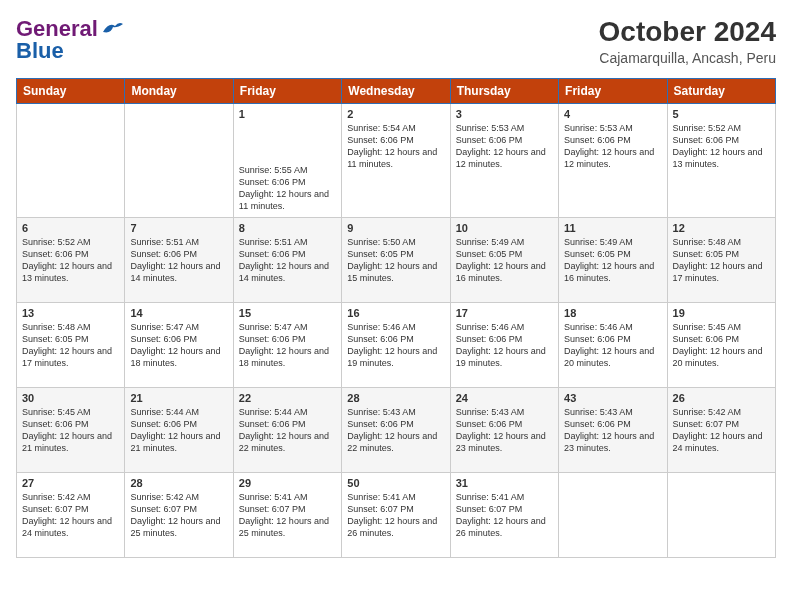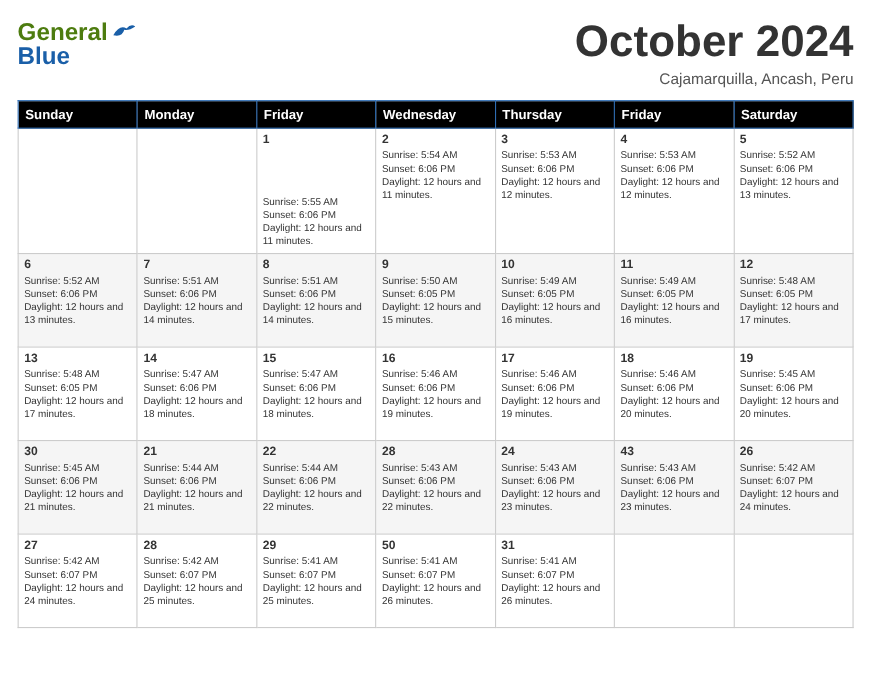--- a/index.html
+++ b/index.html
@@ -16,36 +16,36 @@
       align-items: flex-start;
       margin-bottom: 12px;
     }
     .logo {
       display: flex;
       flex-direction: column;
       align-items: flex-start;
     }
     .title-block { text-align: right; }
     .month-title {
-      font-size: 40px;
+      font-size: 28px;
       font-weight: bold;
       color: #333;
     }
     .subtitle {
       font-size: 14px;
       color: #555;
       margin-top: 2px;
     }
     table {
       width: 100%;
       border-collapse: collapse;
       font-size: 10px;
     }
     thead tr th {
-      background-color: #000000;
+      background-color: #c2410c;
       color: #fff;
       text-align: left;
       padding: 5px 6px;
       font-size: 12px;
       border: 1px solid #2e6db4;
     }
     tbody tr td {
       border: 1px solid #ccc;
       vertical-align: top;
       padding: 4px 5px;
@@ -73,21 +73,21 @@
     .empty-cell { background: #fff; }
     tbody tr:nth-child(even) .empty-cell { background: #f5f5f5; }
   </style>
 </head>
 <body>
 
 <div class="header">
   <div class="logo">
     <div style="display:flex;align-items:center;gap:2px;">
       <span style="font-size:22px;font-weight:bold;color:#333;">
-        <span style="color:#4d7c0f;margin-top:46px;">General</span>
+        <span style="color:#701a75;margin-top:46px;">General</span>
       </span>
       <svg width="22" height="18" viewBox="0 0 22 18" style="margin-left:1px;">
         <path d="M2 12 Q8 2 14 6 Q18 1 22 4 Q16 8 12 7 Q10 14 2 12Z" fill="#1a5fa8"></path>
       </svg>
     </div>
     <span style="font-size:22px;font-weight:bold;color:#1a5fa8;margin-top:-4px;">Blue</span>
   </div>
   <div class="title-block">
     <div class="month-title">October 2024</div>
     <div class="subtitle">Cajamarquilla, Ancash, Peru</div>

